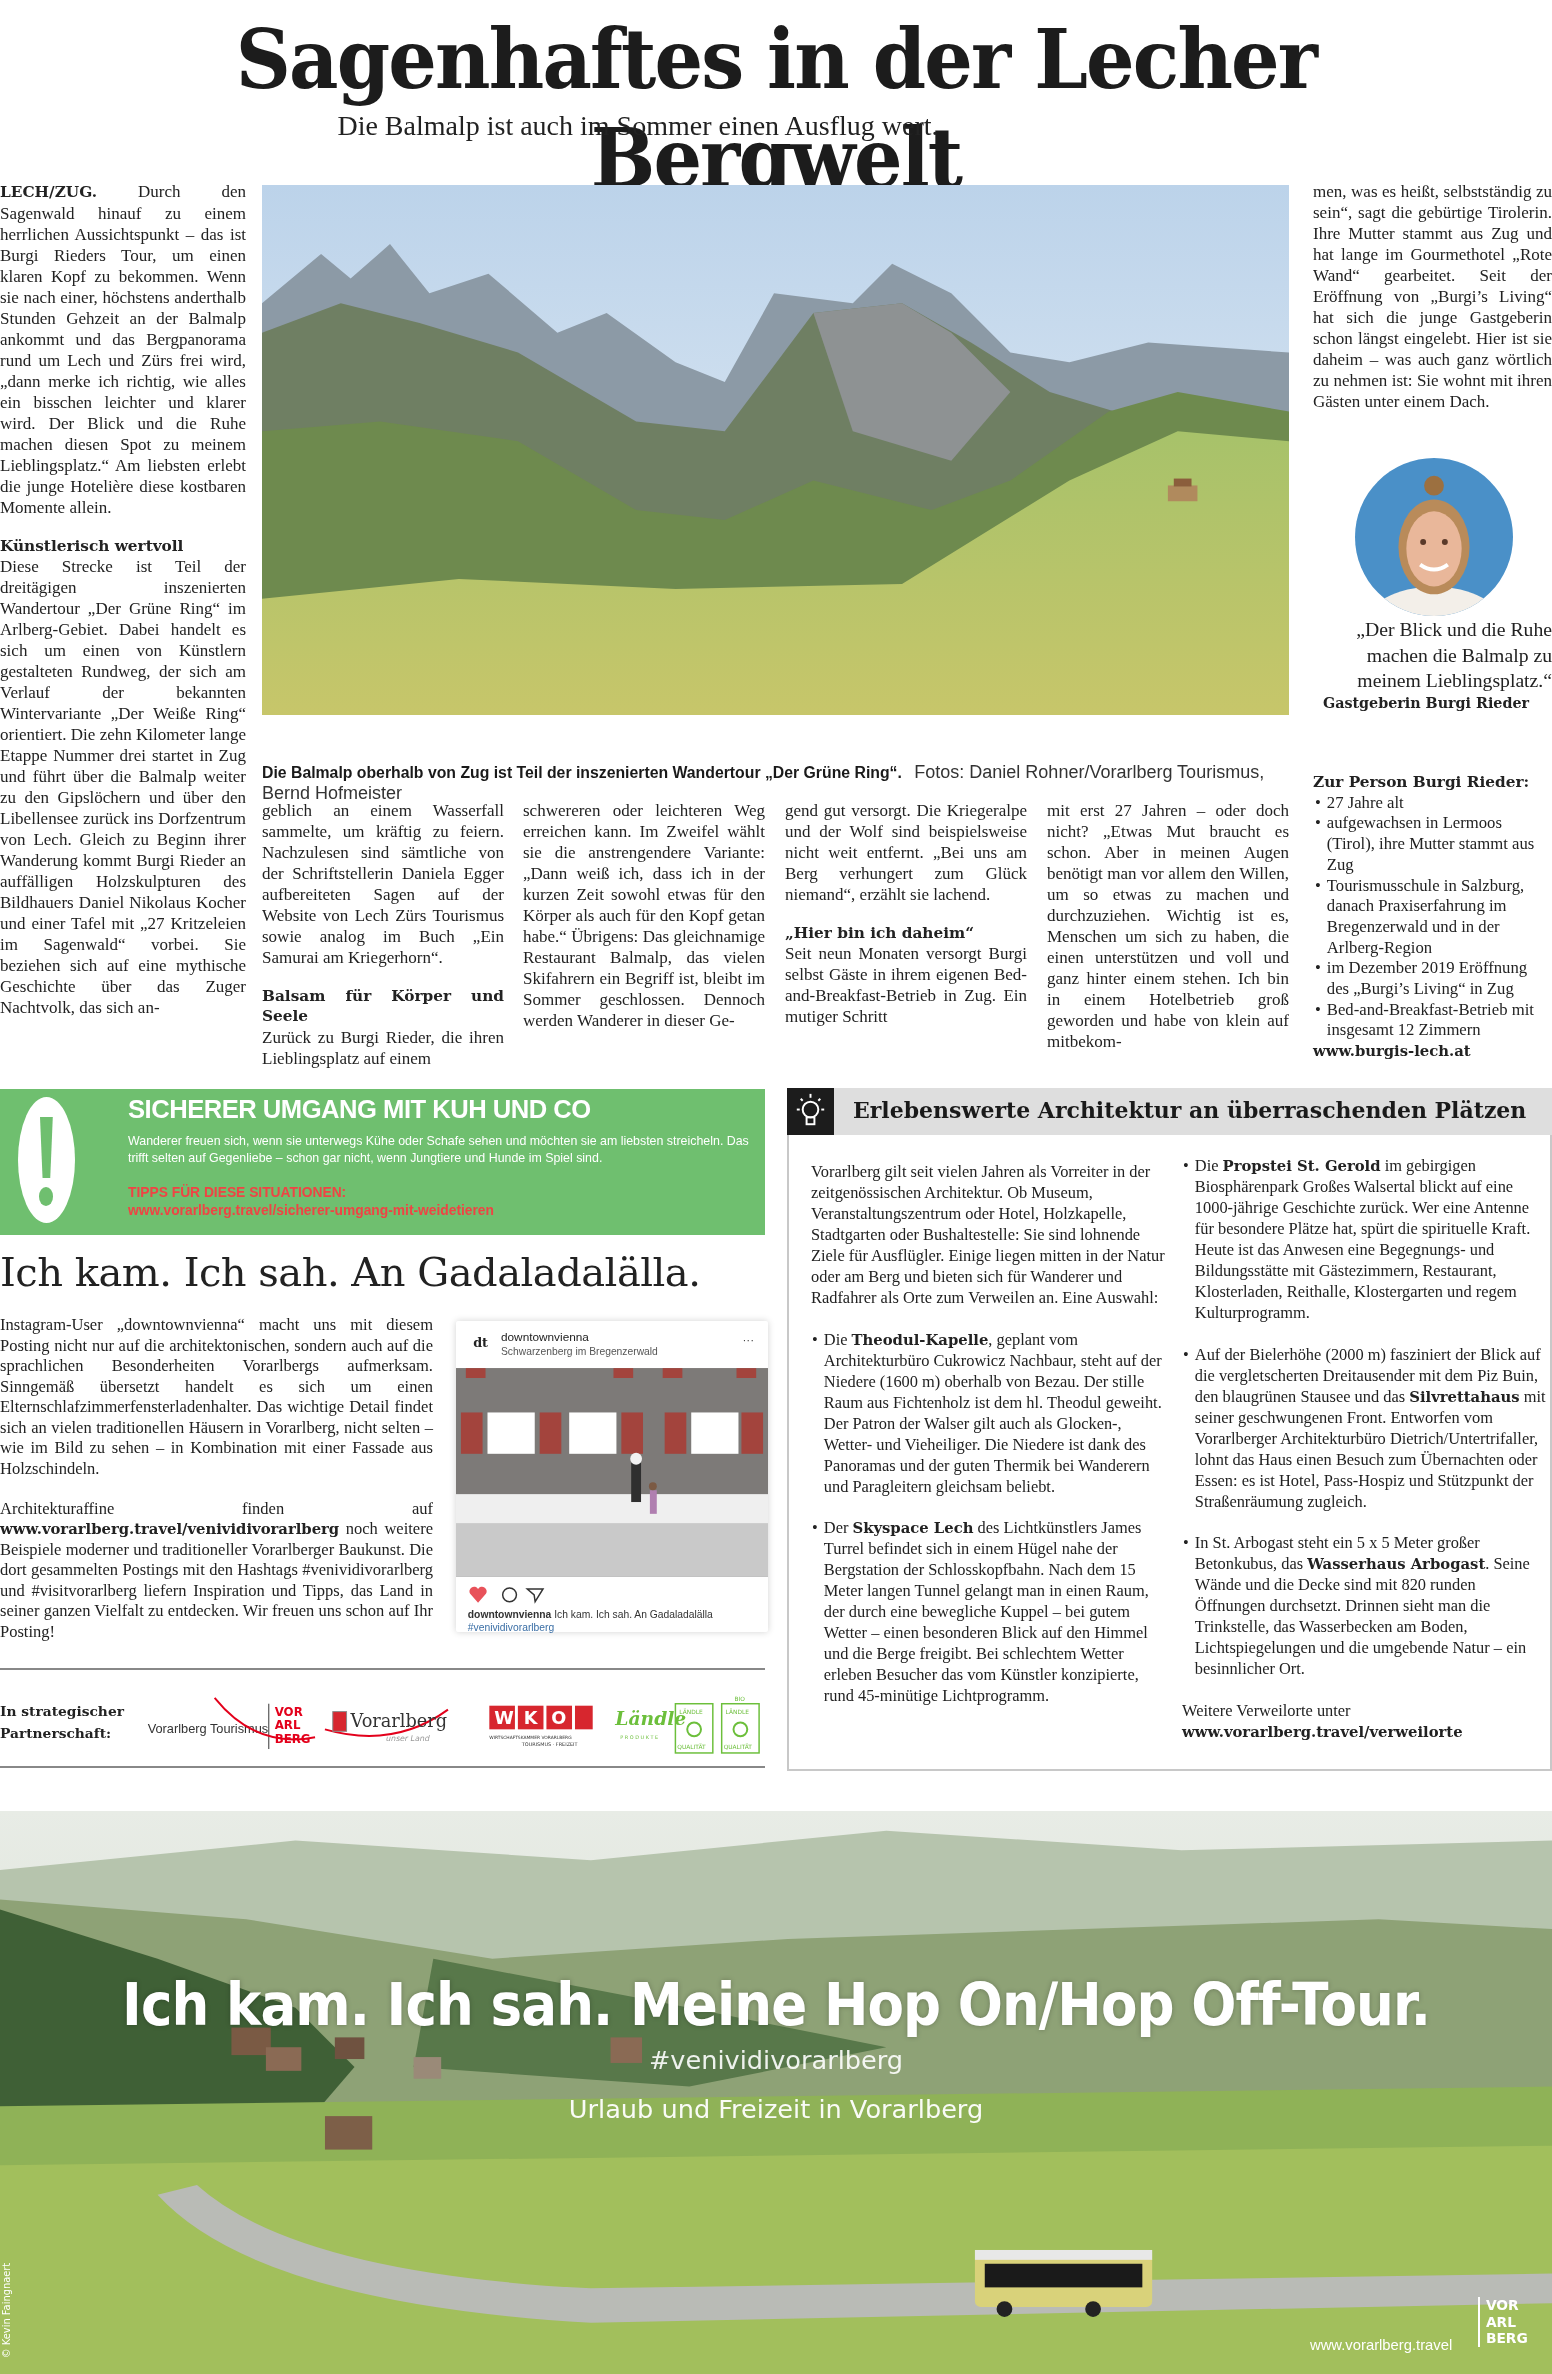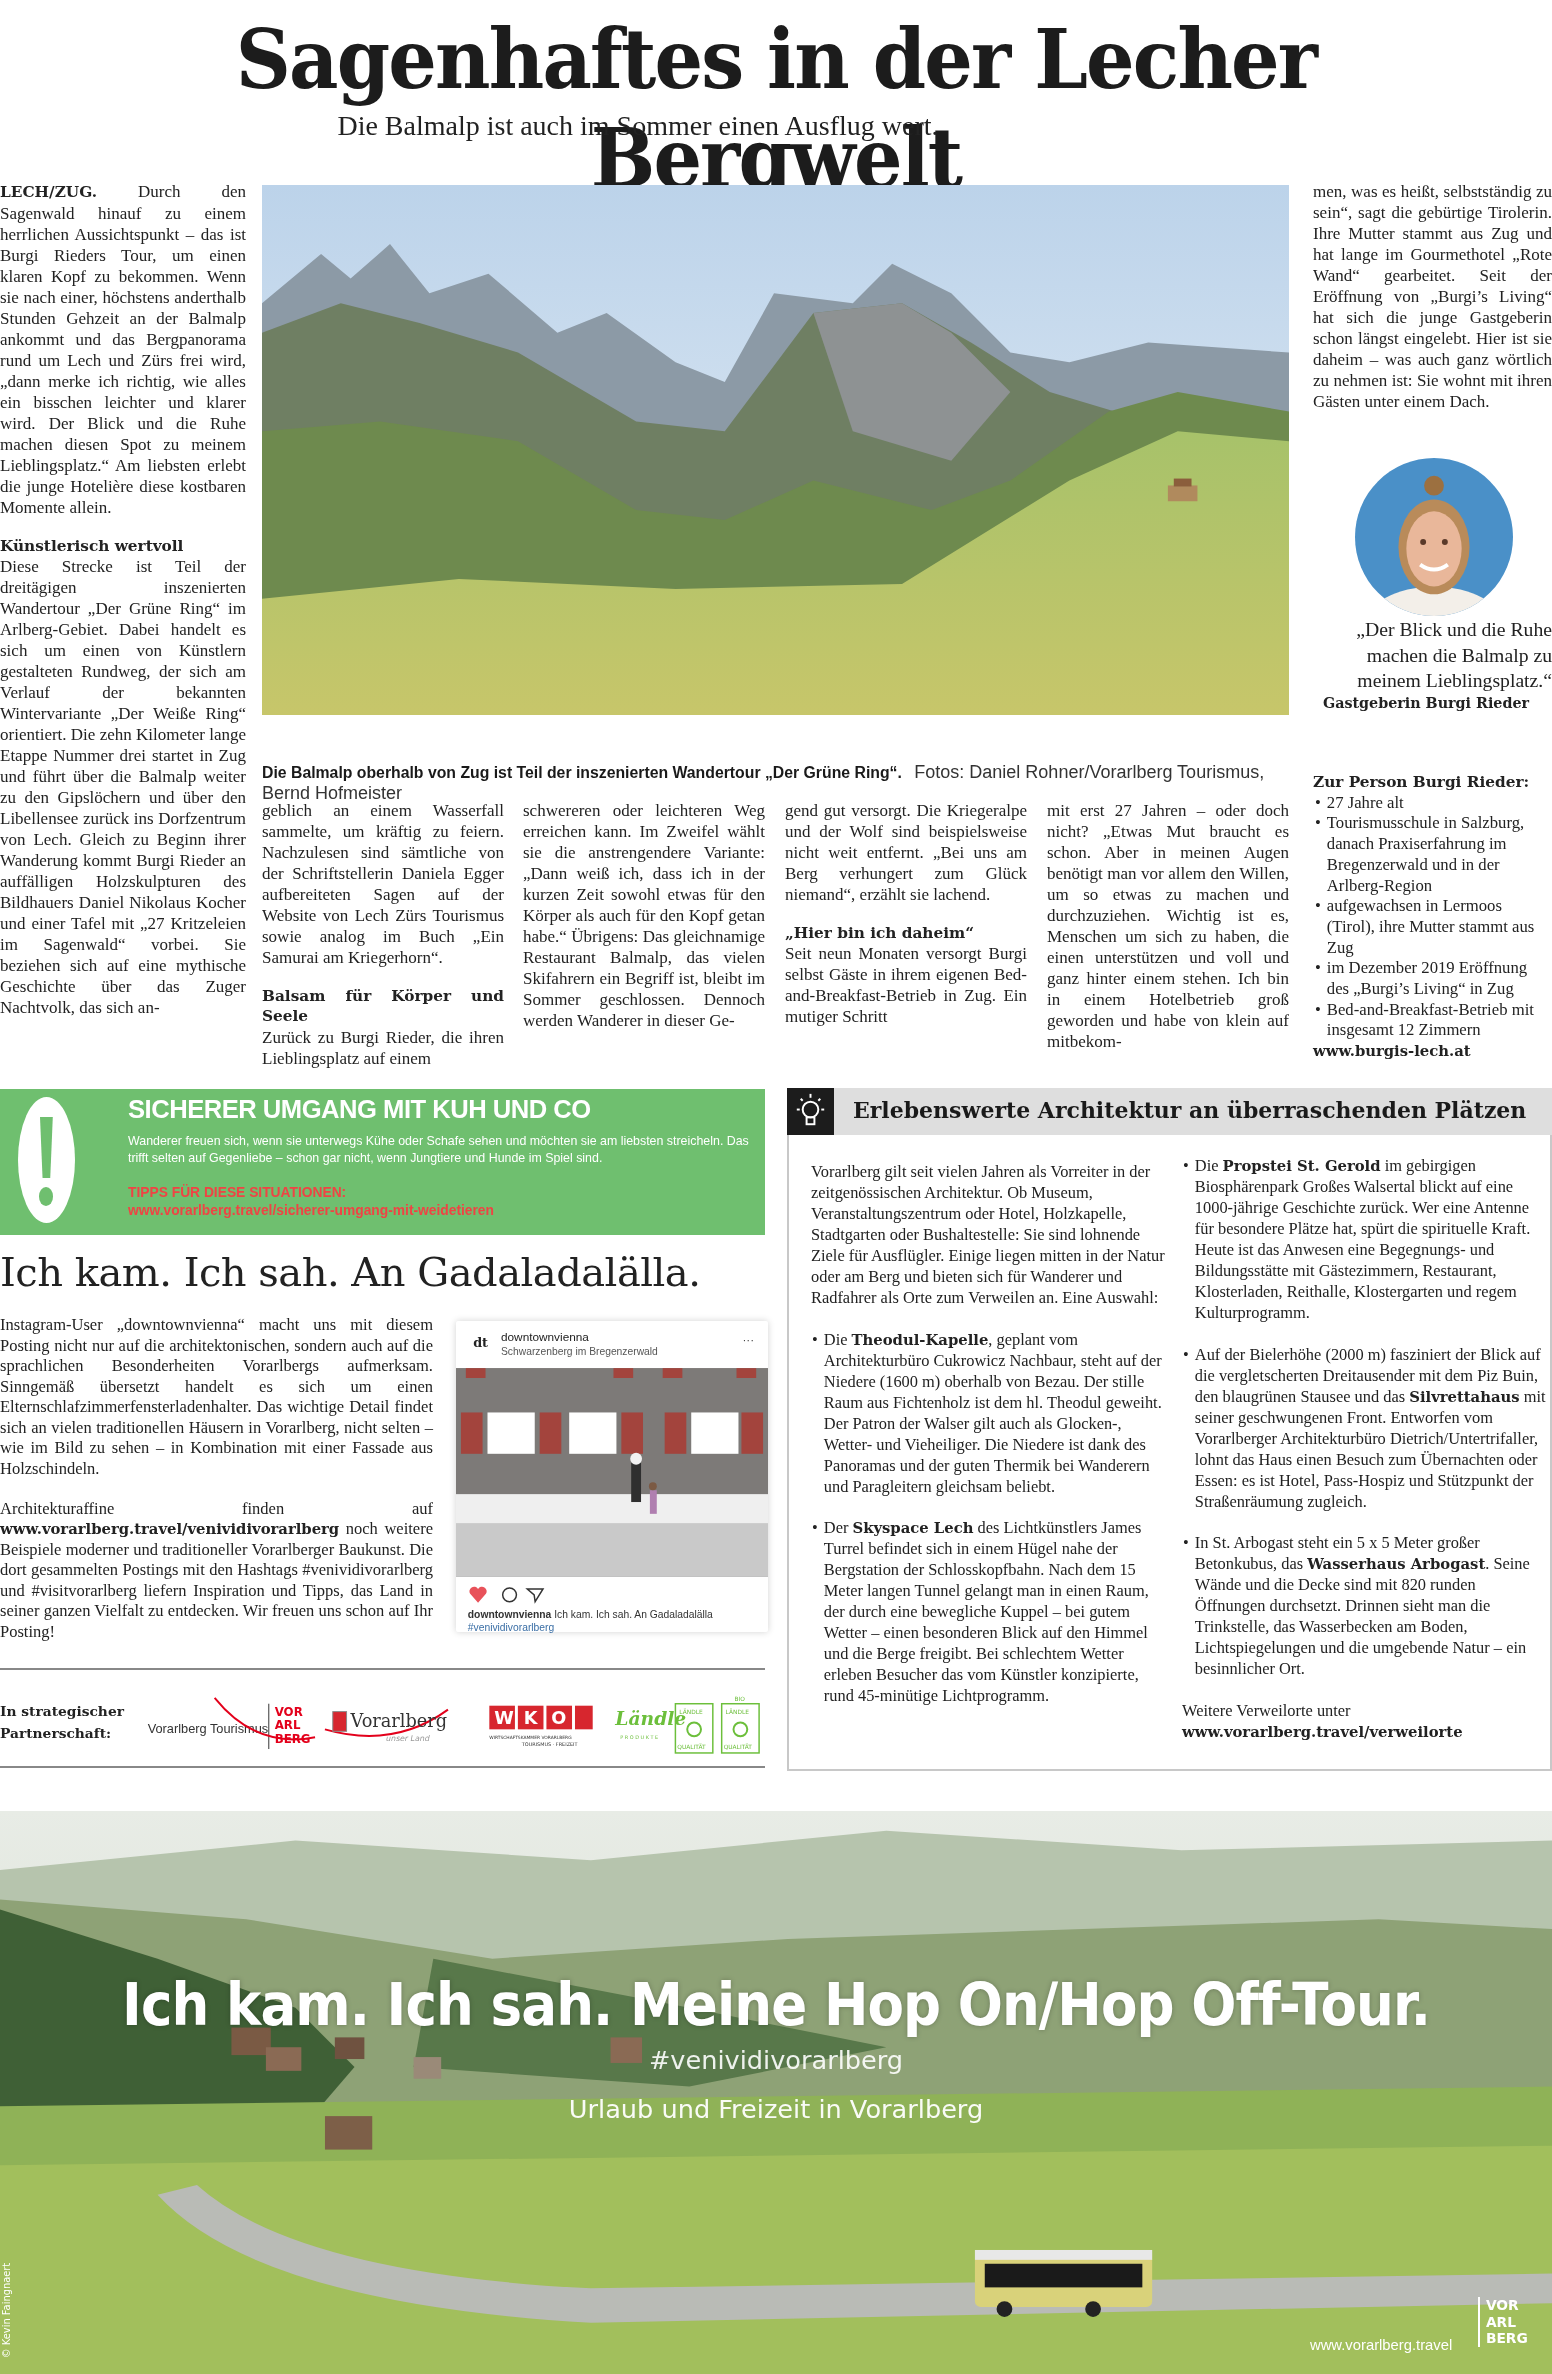--- a/index.html
+++ b/index.html
@@ -163,22 +163,22 @@
     <circle cx="91" cy="85" r="3" fill="#5a3a2a"></circle>
   </svg>
 </div>
 <div id="quote" class="abs">„Der Blick und die Ruhe machen die Balmalp zu meinem Lieblingsplatz.“</div>
 <div id="quote-author" class="abs">Gastgeberin Burgi Rieder</div>
 
 <div id="profile" class="abs">
   <h4>Zur Person Burgi Rieder:</h4>
   <ul>
     <li>27 Jahre alt</li>
+    <li>aufgewachsen in Lermoos (Tirol), ihre Mutter stammt aus Zug</li>
     <li>Tourismusschule in Salzburg, danach Praxiserfahrung im Bregenzerwald und in der Arlberg-Region</li>
-    <li>aufgewachsen in Lermoos (Tirol), ihre Mutter stammt aus Zug</li>
     <li>im Dezember 2019 Eröffnung des „Burgi’s Living“ in Zug</li>
     <li>Bed-and-Breakfast-Betrieb mit insgesamt 12 Zimmern</li>
   </ul>
   <div class="url">www.burgis-lech.at</div>
 </div>
 
 <div id="green-box" class="abs"></div>
 <div id="warn-oval" class="abs"></div>
 <div id="warn-bar" class="abs"></div>
 <div id="warn-dot" class="abs"></div>

